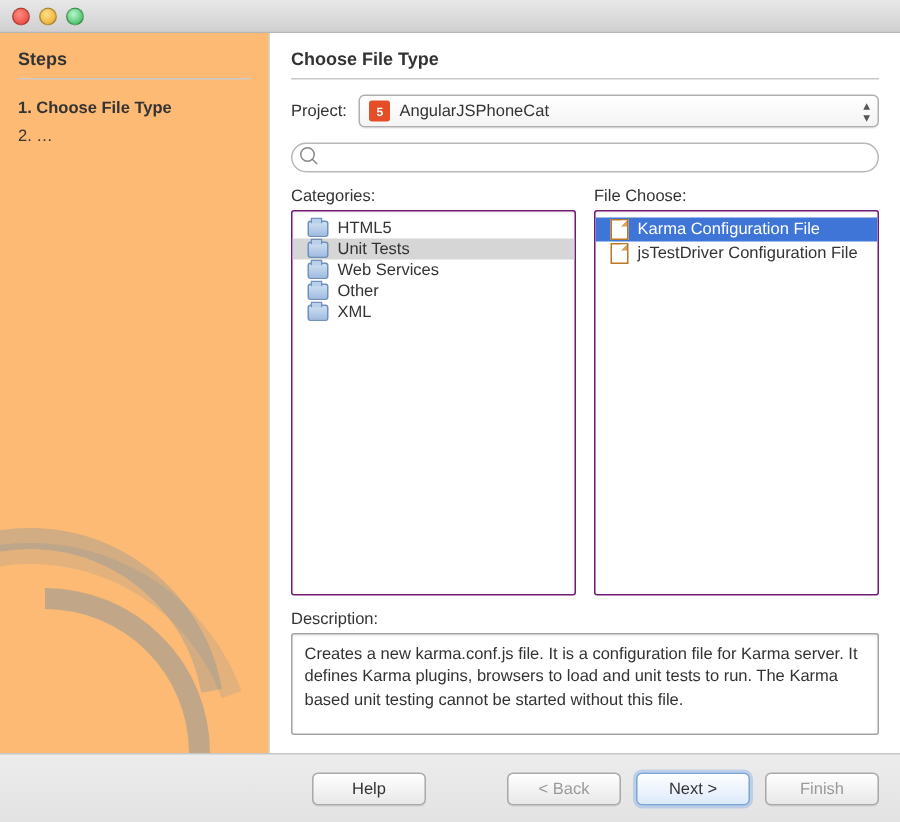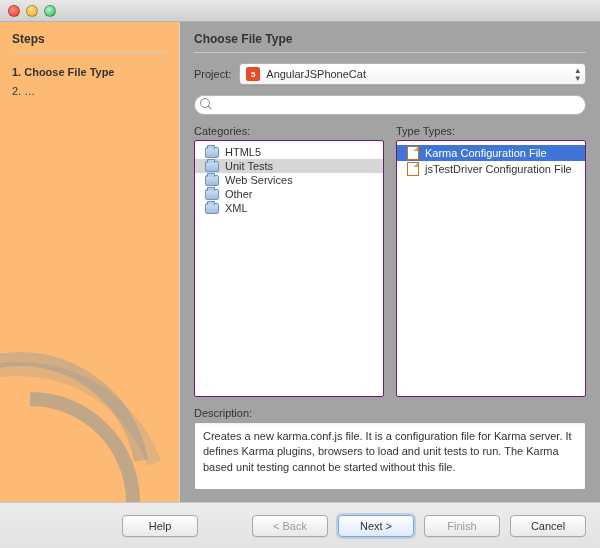--- a/index.html
+++ b/index.html
@@ -19,21 +19,21 @@
   .steps-title { font-weight: bold; font-size: 12px; margin-bottom: 6px; }
   .steps-rule { border: none; border-top: 1px solid #ccc; margin-bottom: 10px; }
   .steps-list { list-style: none; font-size: 11px; line-height: 1.7; }
   .steps-list li.current { font-weight: bold; }
   .decor { position: absolute; left: -70px; bottom: -30px; width: 300px; height: 160px; }
   .decor .arc { position: absolute; border: 14px solid rgba(40,120,190,0.22); border-radius: 50%; }
   .decor .a1 { width: 260px; height: 260px; left: -40px; top: -20px; border-color: rgba(40,120,190,0.20) transparent transparent transparent; transform: rotate(35deg); }
   .decor .a2 { width: 300px; height: 300px; left: -60px; top: -10px; border-color: rgba(40,120,190,0.12) transparent transparent transparent; transform: rotate(25deg); }
   .decor .a3 { width: 220px; height: 220px; left: -10px; top: 20px; border-color: rgba(40,120,190,0.28) transparent transparent transparent; transform: rotate(45deg); }
 
-  .main-panel { flex: 1; padding: 10px 14px 12px 14px; display: flex; flex-direction: column; background: #a3a3a3; }
+  .main-panel { flex: 1; padding: 10px 14px 12px 14px; display: flex; flex-direction: column; background: #ffffff; }
   .main-title { font-weight: bold; font-size: 12px; margin-bottom: 6px; }
   .main-rule { border: none; border-top: 1px solid #c8c8c8; margin-bottom: 10px; }
 
   .row { display: flex; align-items: center; gap: 8px; margin-bottom: 10px; }
   .row label { font-size: 11px; }
   .combo { flex: 1; height: 22px; background: linear-gradient(#fff,#f4f4f4); border: 1px solid #b0b0b0; border-radius: 4px; display: flex; align-items: center; padding: 0 6px; position: relative; box-shadow: 0 1px 0 rgba(0,0,0,0.05); }
   .combo .proj-icon { width: 14px; height: 14px; margin-right: 6px; background:#e44d26; border-radius:2px; display:flex; align-items:center; justify-content:center; color:#fff; font-size:8px; font-weight:bold; }
   .combo .arrows { position: absolute; right: 5px; top: 2px; font-size: 9px; line-height: 8px; color: #555; }
 
   .search-wrap { position: relative; margin-bottom: 10px; }
@@ -128,21 +128,21 @@
               <span class="folder-icon"></span>
               <span>Other</span>
             </div>
             <div class="item">
               <span class="folder-icon"></span>
               <span>XML</span>
             </div>
           </div>
       </div>
       <div class="list-col">
-        <div class="list-label">Type Types:</div>
+        <div class="list-label">File Choose:</div>
         <div class="listbox" id="filetypes-box">
             <div class="item selected-blue">
               <span class="file-icon"></span>
               <span>Karma Configuration File</span>
             </div>
             <div class="item">
               <span class="file-icon"></span>
               <span>jsTestDriver Configuration File</span>
             </div>
           </div>
@@ -154,14 +154,13 @@
   </section>
 </div>
 
 <div class="footer">
   <div class="spacer"></div>
   <button class="btn">Help</button>
   <span class="help-gap"></span>
   <button class="btn" disabled="">&lt; Back</button>
   <button class="btn primary">Next &gt;</button>
   <button class="btn" disabled="">Finish</button>
-  <button class="btn">Cancel</button>
 </div>
 
 </body></html>

